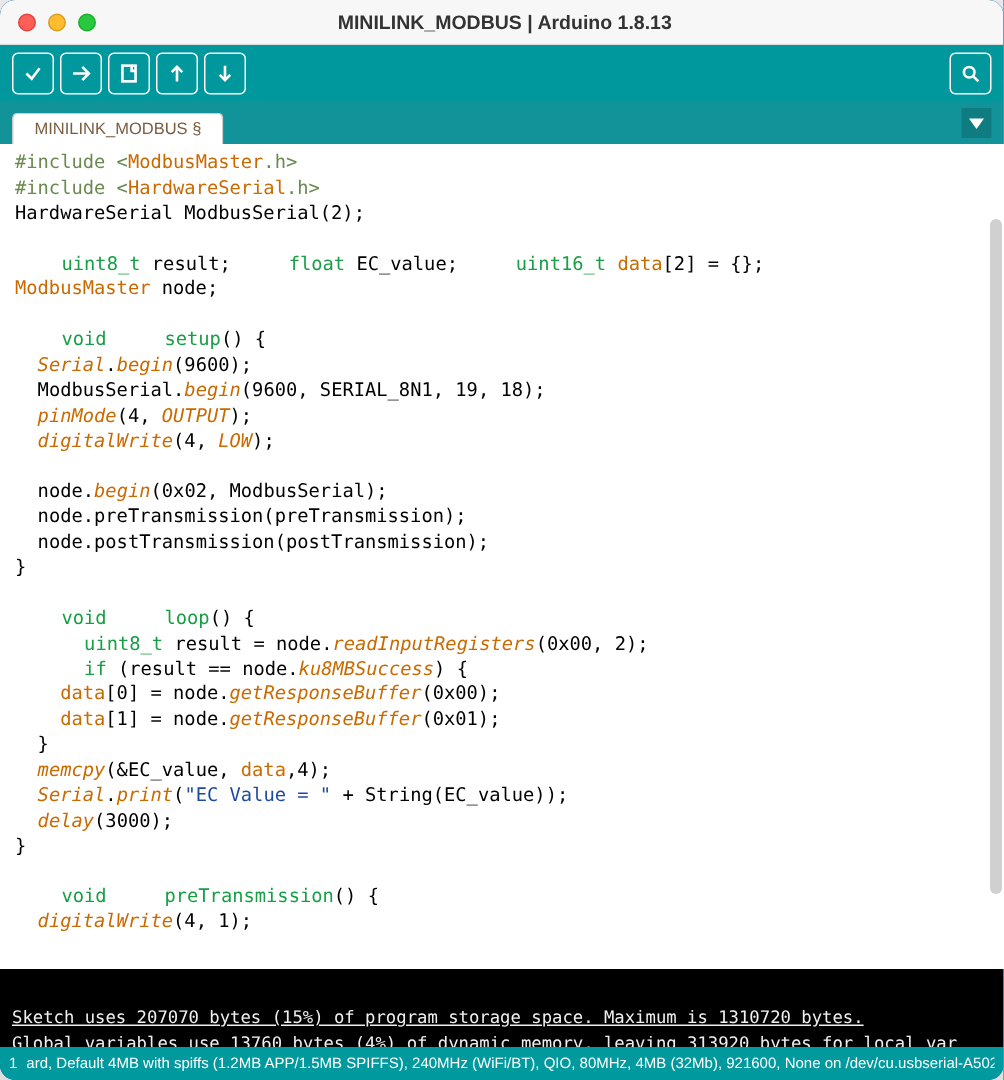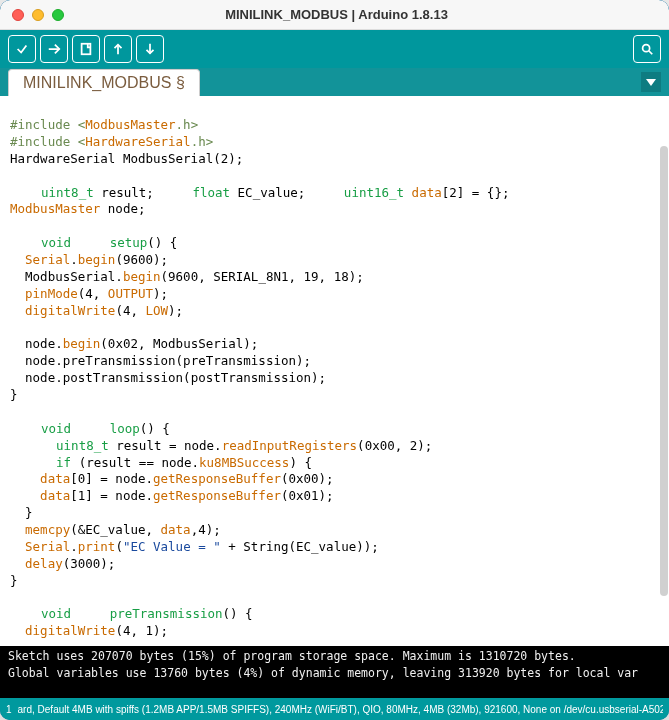--- a/index.html
+++ b/index.html
@@ -10,33 +10,33 @@
   .dot { width: 12px; height: 12px; border-radius: 50%; }
   .dot.red { background: #ff5f57; border: 0.5px solid #e0443e; }
   .dot.yellow { background: #febc2e; border: 0.5px solid #d89d21; }
   .dot.green { background: #28c840; border: 0.5px solid #1dad2d; }
   .title { flex: 1; text-align: center; font-size: 13px; font-weight: 600; color: #333; margin-left: -48px; }
   .toolbar { height: 38px; background: #00979D; display: flex; align-items: center; padding: 0 8px; gap: 4px; }
   .tbtn { width: 28px; height: 28px; border-radius: 4px; border: 1.5px solid #fff; display: flex; align-items: center; justify-content: center; color: #fff; background: transparent; }
   .tbtn svg { width: 14px; height: 14px; stroke: #fff; fill: none; stroke-width: 2; }
   .spacer { flex: 1; }
   .tabbar { height: 28px; background: #129399; display: flex; align-items: flex-end; padding-left: 8px; position: relative; }
-  .tab { background: #fff; border-top-left-radius: 4px; border-top-right-radius: 4px; padding: 4px 14px; font-size: 16px; color: #7a5c3e; border: 1px solid #ccc; border-bottom: none; }
+  .tab { background: #fff; border-top-left-radius: 4px; border-top-right-radius: 4px; padding: 4px 14px; font-size: 11px; color: #7a5c3e; border: 1px solid #ccc; border-bottom: none; }
   .tabmenu { position: absolute; right: 8px; top: 4px; width: 20px; height: 20px; background: #0e7c81; display: flex; align-items: center; justify-content: center; }
   .tabmenu svg { width: 10px; height: 10px; fill: #fff; }
-  .editor { flex: 1; overflow: auto; padding: 21px 10px; font-family: Menlo, Monaco, Consolas, monospace; font-size: 12.5px; line-height: 1.35; white-space: pre; color: #000; background: #fff; position: relative; }
+  .editor { flex: 1; overflow: auto; padding: 4px 10px; font-family: Menlo, Monaco, Consolas, monospace; font-size: 12.5px; line-height: 1.35; white-space: pre; color: #000; background: #fff; position: relative; }
   .scrollbar-v { position: absolute; right: 1px; top: 50px; width: 8px; height: 450px; background: #d0d0d0; border-radius: 4px; }
   .kw { color: #189E45; margin-left: 31px; }
-  .func { color: #C96A00; }
+  .func { color: #C96A00; font-style: italic; }
   .str { color: #1A4A9E; }
   .pre { color: #6A8A50; }
   .ident { color: #C96A00; }
   .var { color: #C96A00; }
   .statusbar { height: 24px; background: #00999E; color: #fff; font-size: 12px; padding: 4px 10px; display: flex; align-items: center; font-family: Menlo, Monaco, monospace; }
-  .console { height: 52px; background: #000; color: #f0f0f0; font-family: Menlo, Monaco, monospace; font-size: 11.5px; line-height: 1.5; padding: 2px 8px; overflow: hidden; white-space: pre; }
+  .console { height: 52px; background: #000; color: #f0f0f0; font-family: Menlo, Monaco, monospace; font-size: 11.5px; line-height: 1.5; padding: 24px 8px; overflow: hidden; white-space: pre; text-decoration: underline; }
   .footer { height: 22px; background: #00999E; color: #fff; font-size: 10px; display: flex; align-items: center; padding: 0 6px; overflow: hidden; white-space: nowrap; }
   .footer-left { flex: 0 0 auto; }
   .footer-right { flex: 1; text-align: left; overflow: hidden; margin-left: 6px;}
 </style>
 </head>
 <body>
 
 <div class="window">
   <div class="titlebar">
     <div class="traffic">

